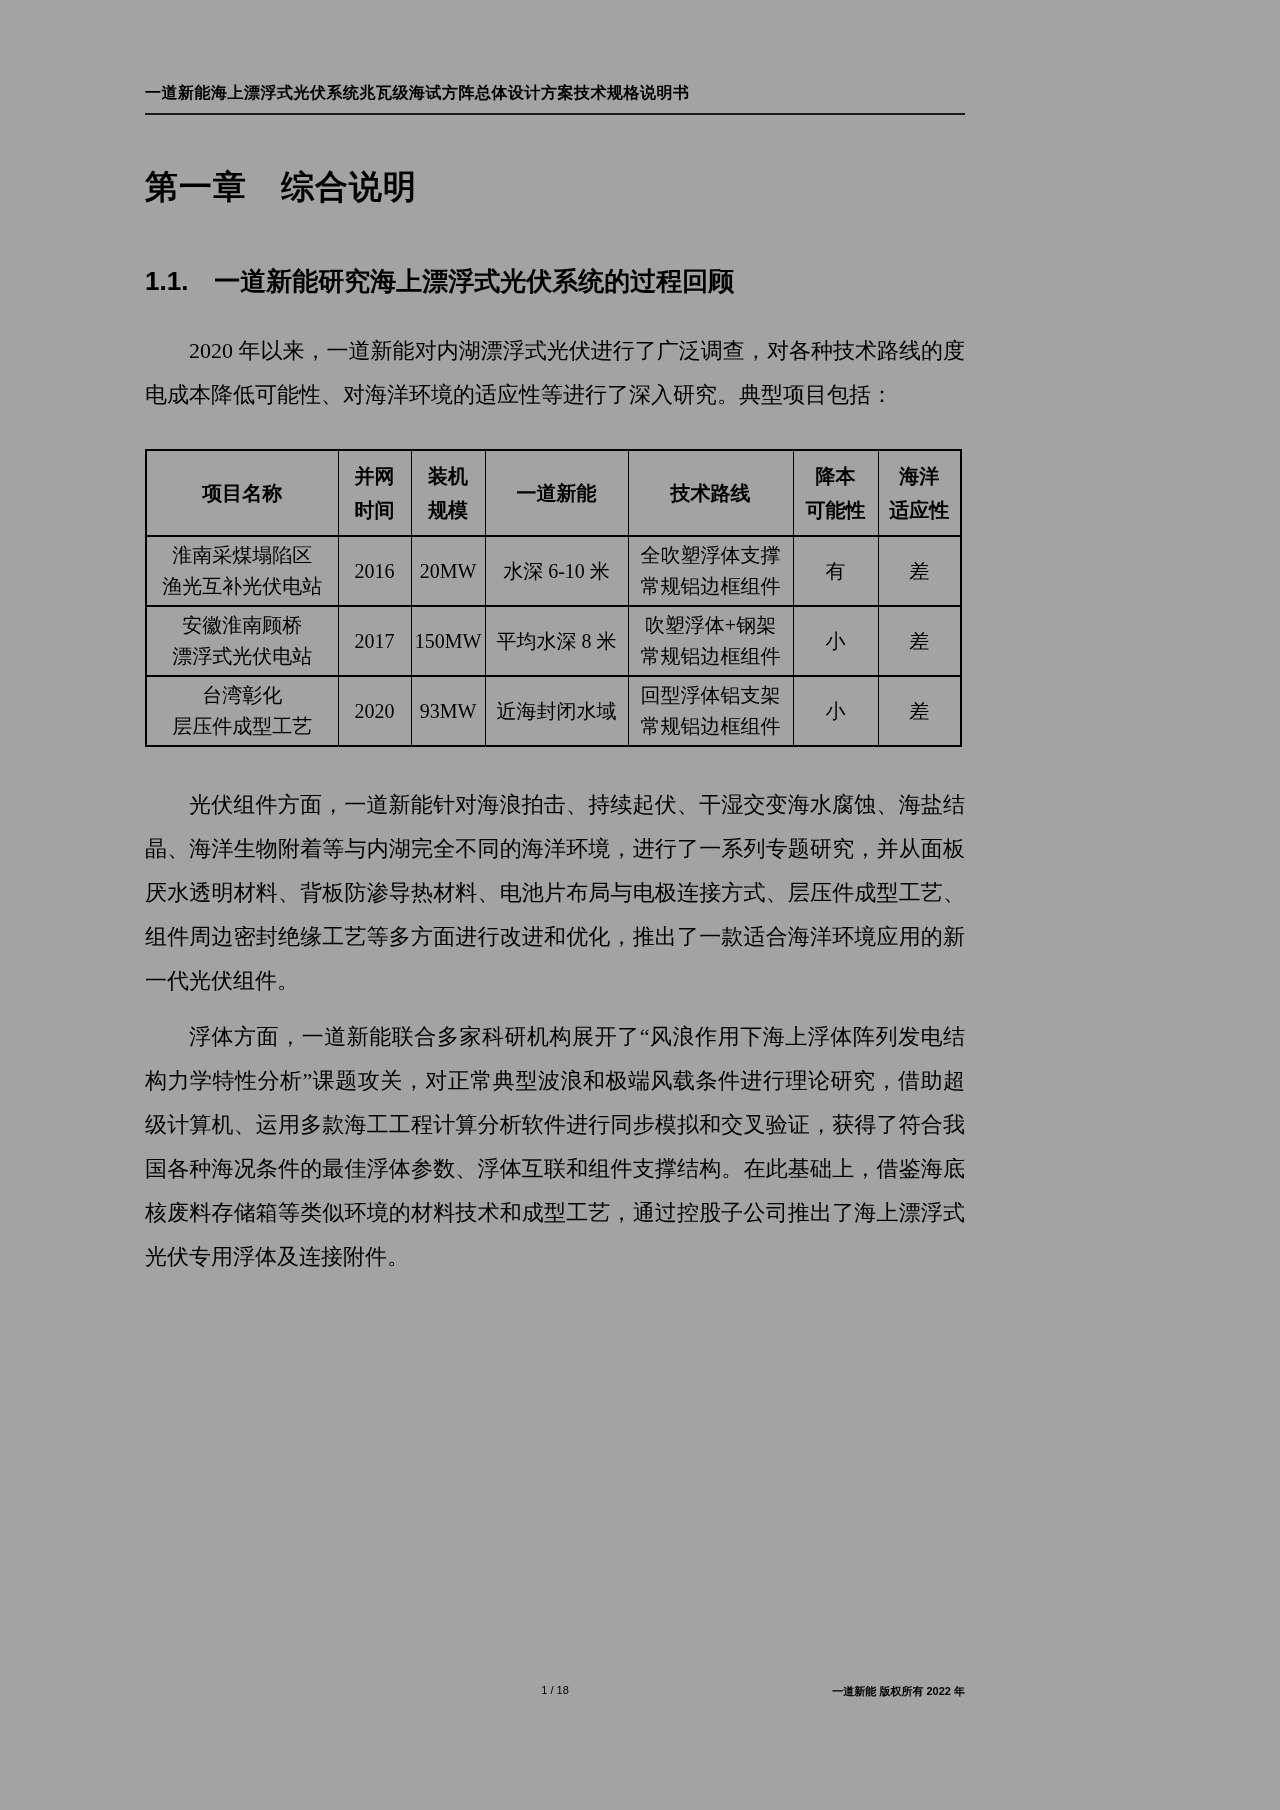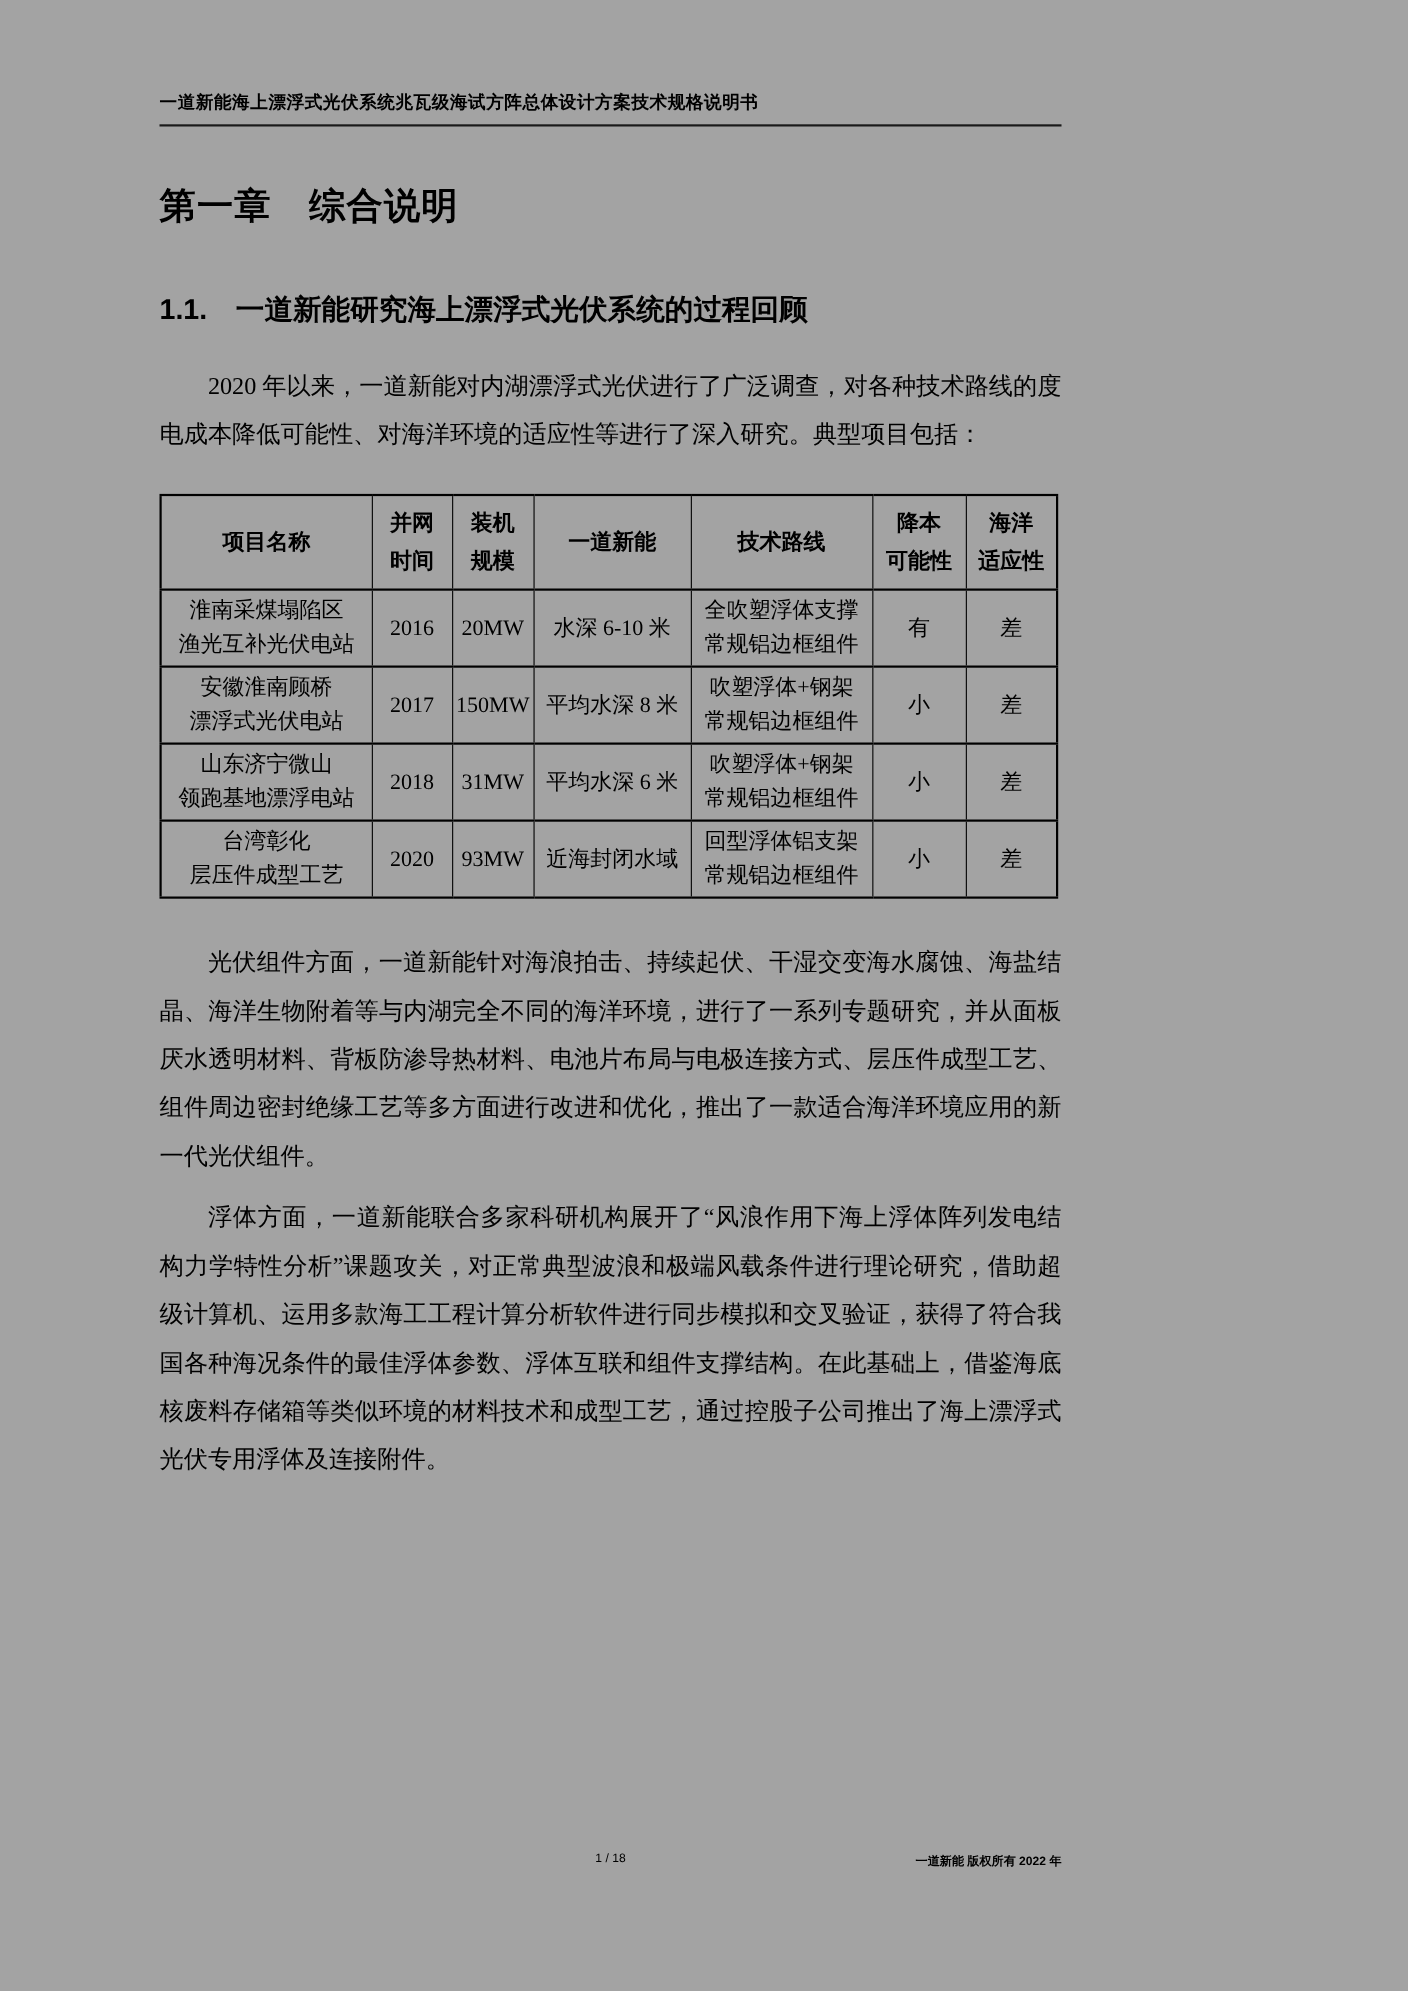--- a/index.html
+++ b/index.html
@@ -203,45 +203,20 @@
             </td>
             <td>
               <div>小</div>
             </td>
             <td>
               <div>差</div>
             </td>
           </tr>
           <tr>
             <td>
-              <div>山东济宁微山</div>
-              <div>领跑基地漂浮电站</div>
-            </td>
-            <td>
-              <div>2018</div>
-            </td>
-            <td>
-              <div>31MW</div>
-            </td>
-            <td>
-              <div>平均水深 6 米</div>
-            </td>
-            <td>
-              <div>吹塑浮体+钢架</div>
-              <div>常规铝边框组件</div>
-            </td>
-            <td>
-              <div>小</div>
-            </td>
-            <td>
-              <div>差</div>
-            </td>
-          </tr>
-          <tr>
-            <td>
               <div>台湾彰化</div>
               <div>层压件成型工艺</div>
             </td>
             <td>
               <div>2020</div>
             </td>
             <td>
               <div>93MW</div>
             </td>
             <td>

